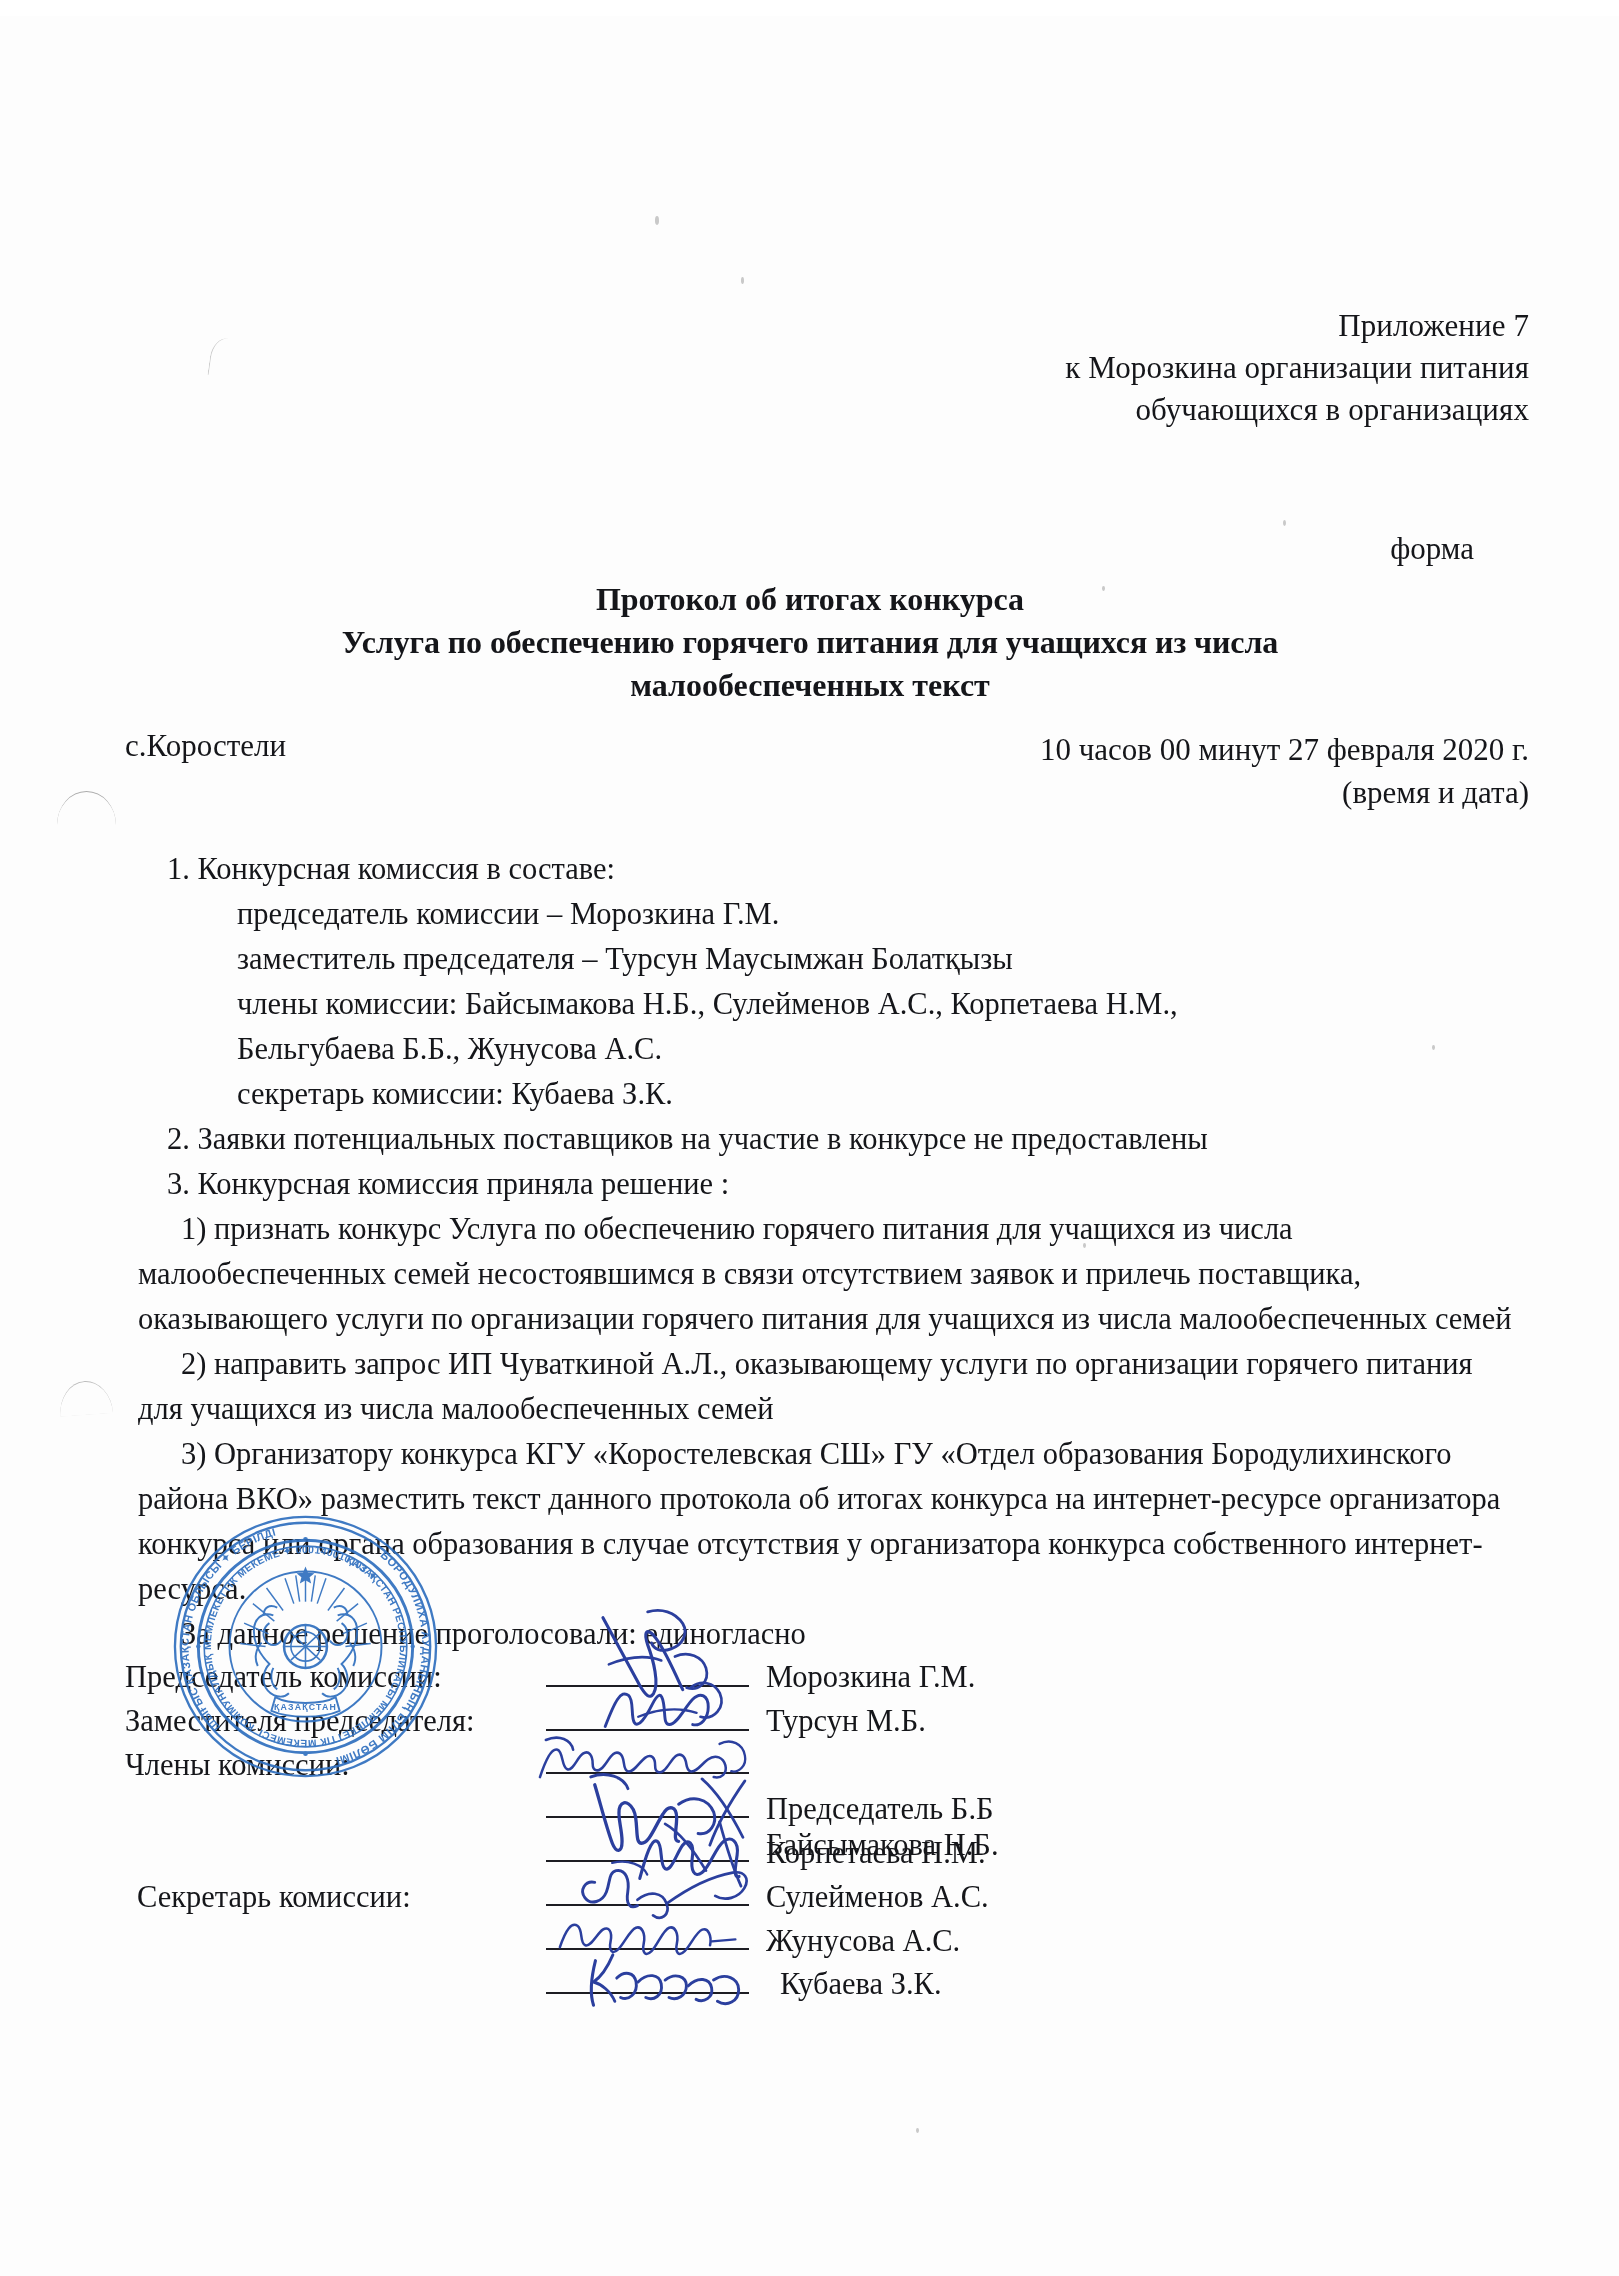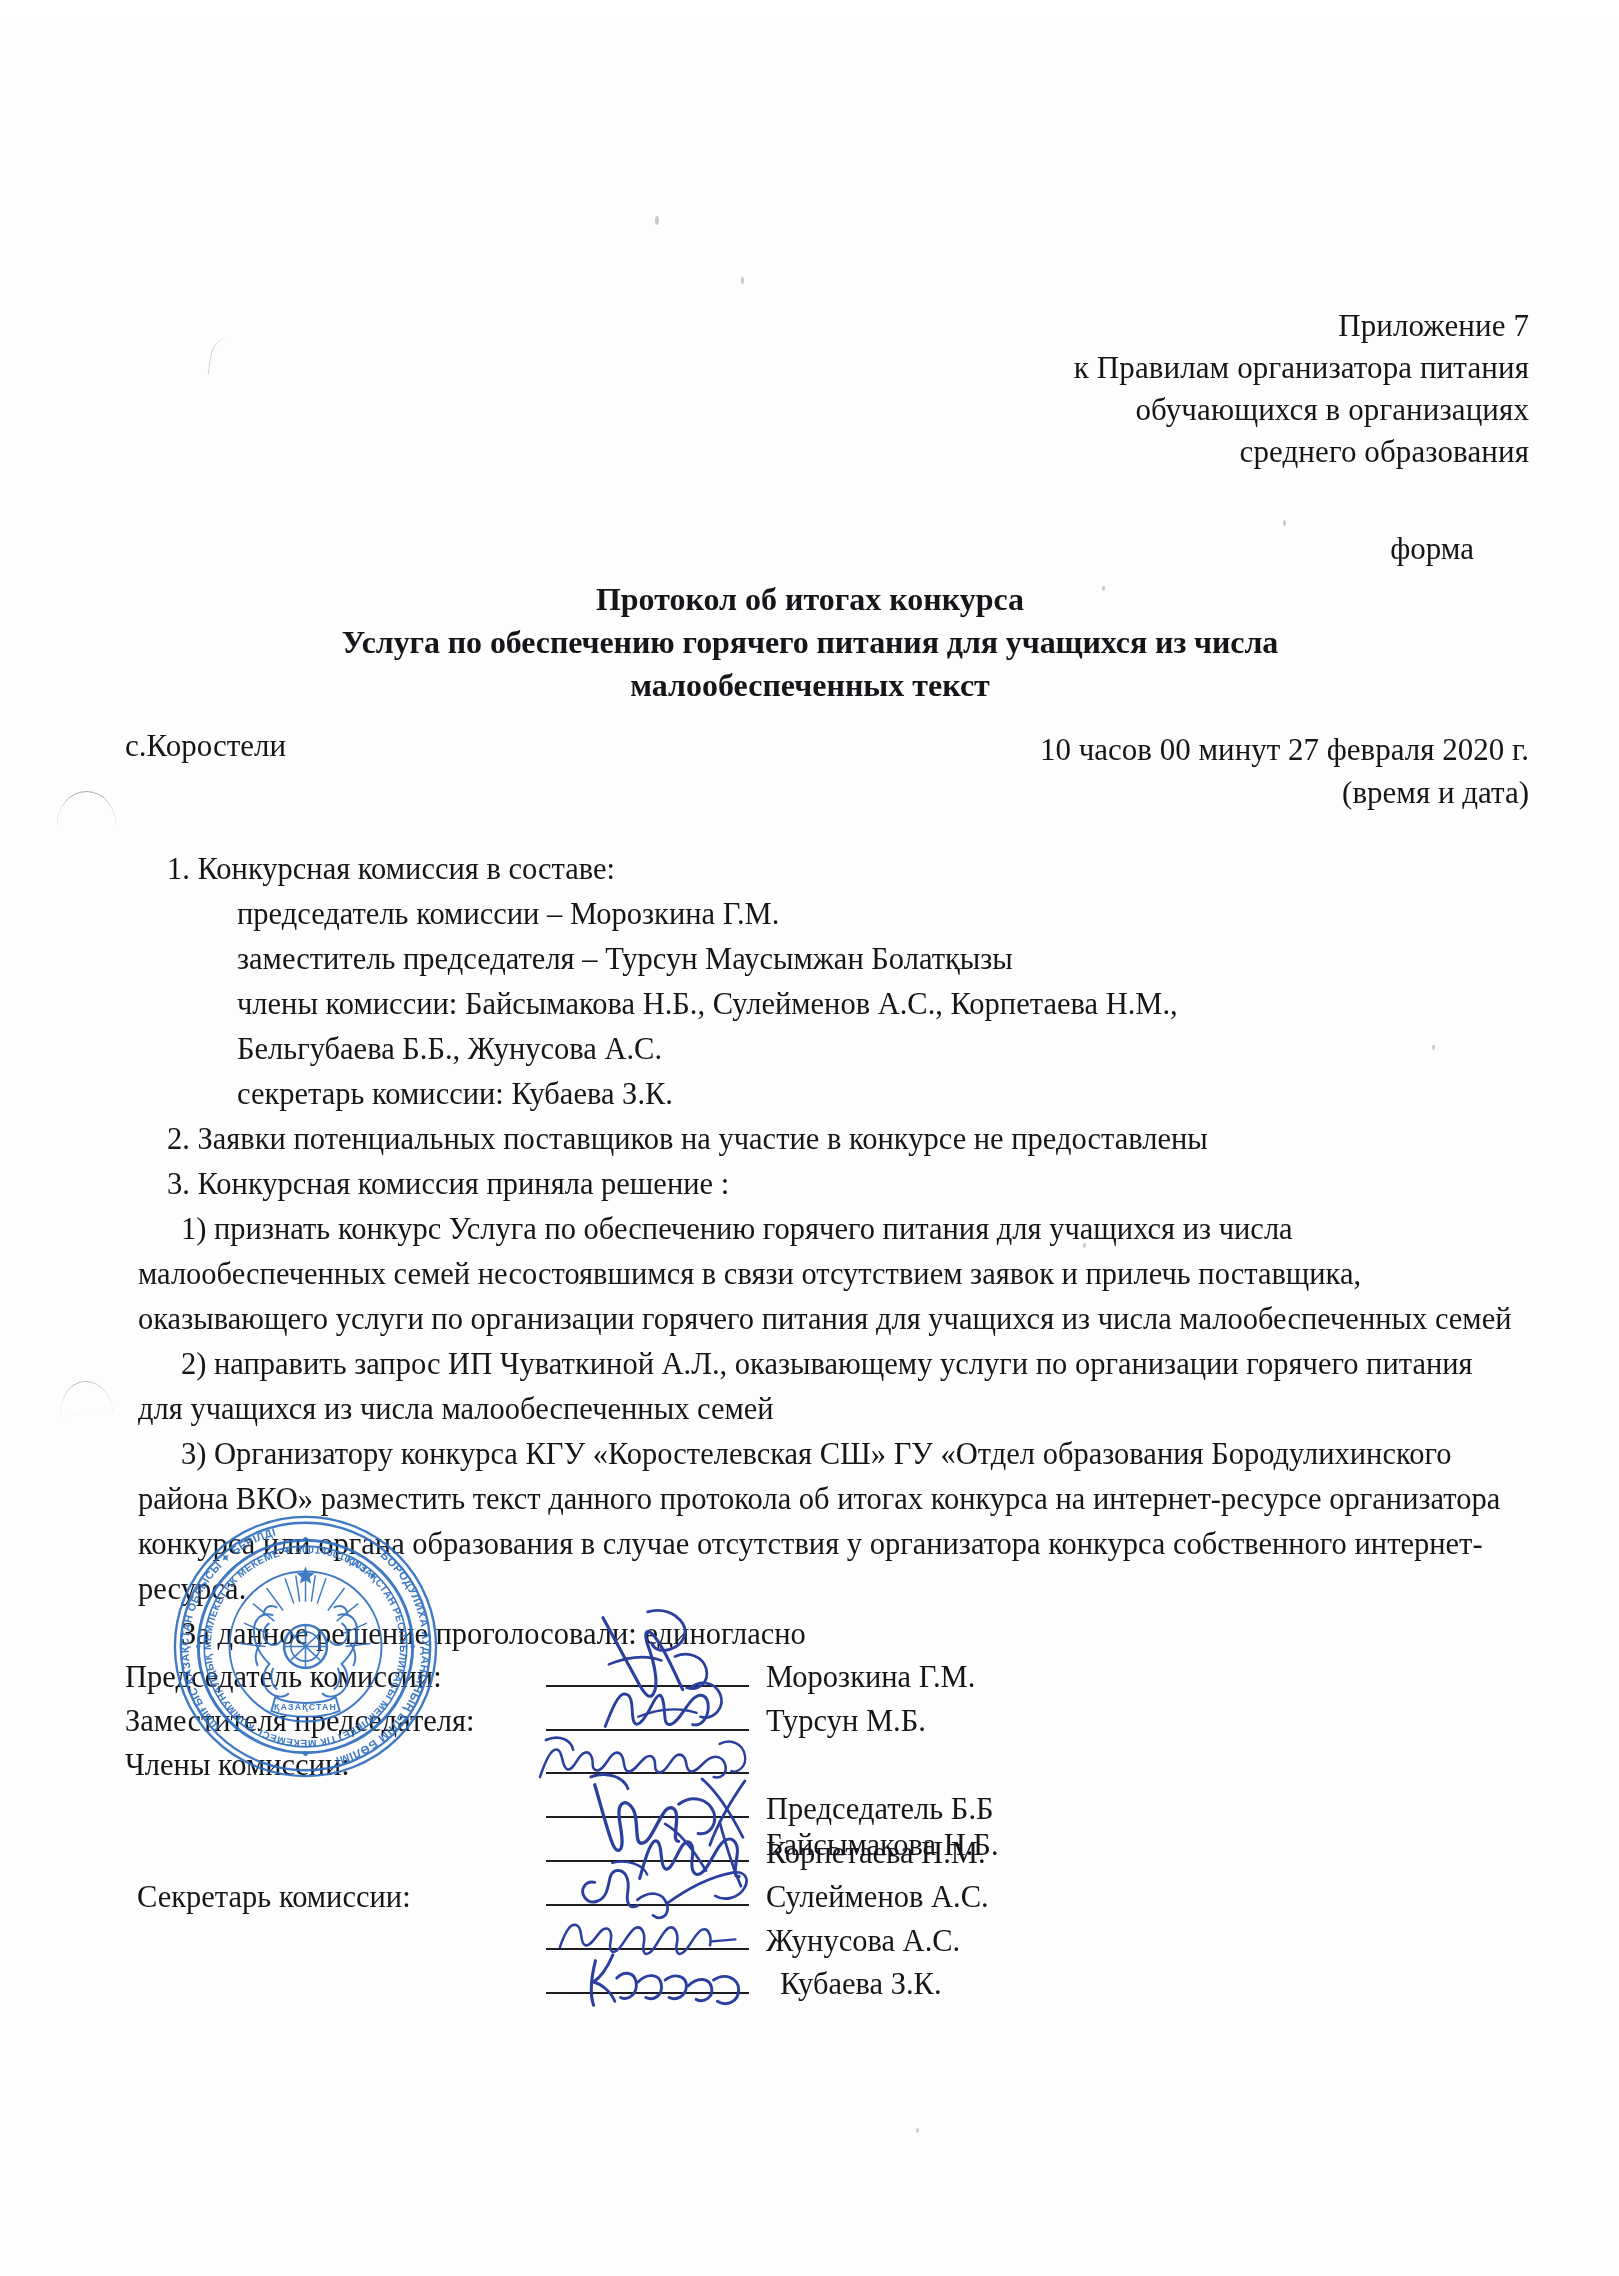--- a/index.html
+++ b/index.html
@@ -168,23 +168,22 @@
   <div class="speck" style="left:655px;top:200px;width:3.9px;height:8.8px;"></div>
   <div class="speck" style="left:741px;top:261px;width:2.9px;height:6.8px;"></div>
   <div class="speck" style="left:1283px;top:504px;width:2.9px;height:5.9px;"></div>
   <div class="speck" style="left:1102px;top:570px;width:2.9px;height:4.9px;"></div>
   <div class="speck" style="left:1432px;top:1029px;width:2.9px;height:4.9px;"></div>
   <div class="speck" style="left:916px;top:2112px;width:2.9px;height:4.9px;"></div>
   <div class="speck" style="left:1083px;top:1227px;width:2.9px;height:4.9px;"></div>
 
   <div class="block hdr">
     <div>Приложение 7</div>
-    <div>к Правилам организатора питания</div>
+    <div>к Морозкина организации питания</div>
     <div>обучающихся в организациях</div>
-    <div>среднего образования</div>
   </div>
 
   <div class="block forma">форма</div>
 
   <div class="block title">
     <div>Протокол   об итогах конкурса</div>
     <div class="t-line2">Услуга по обеспечению горячего питания для учащихся из числа</div>
     <div>малообеспеченных текст</div>
   </div>
 

